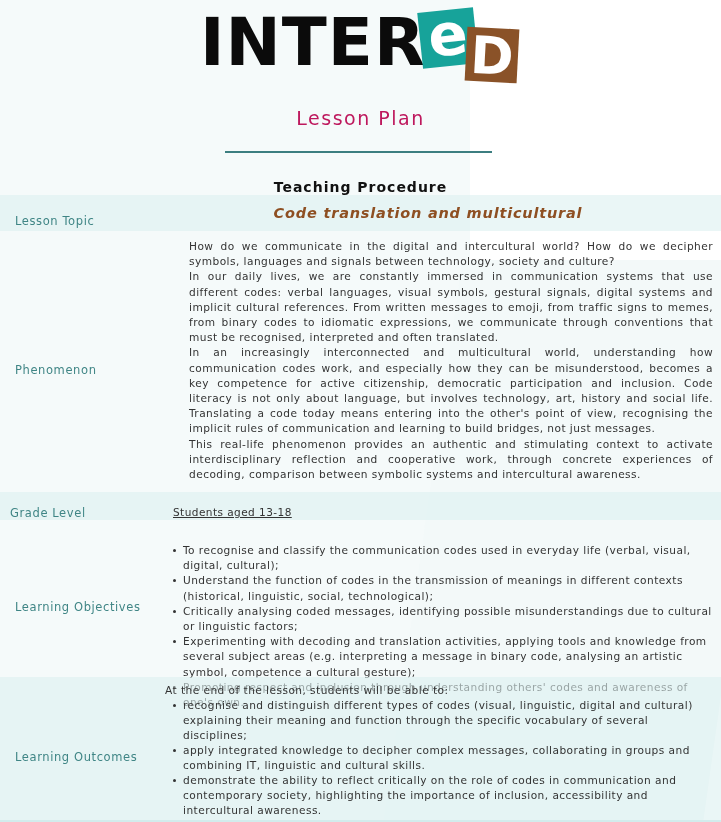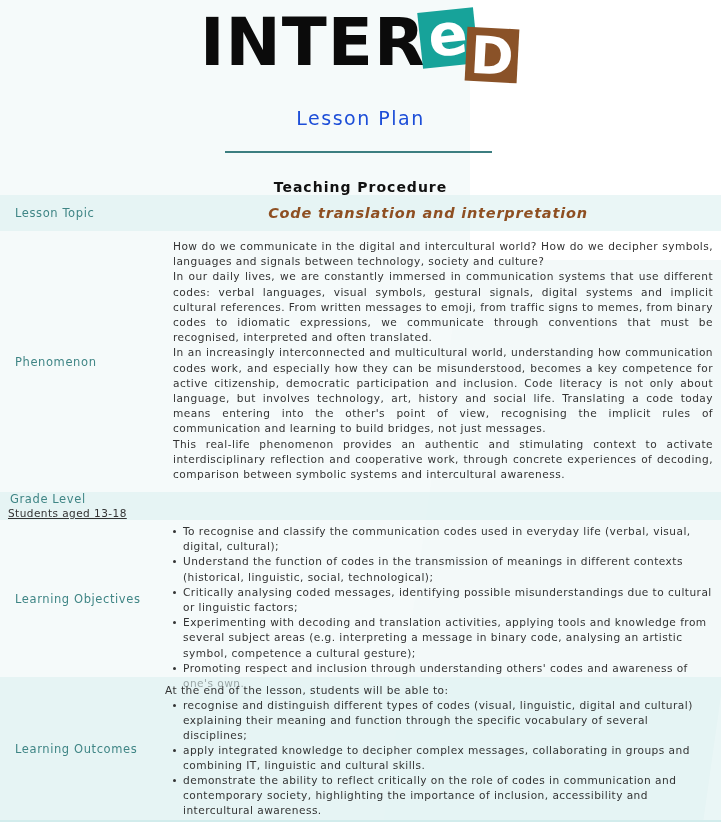--- a/index.html
+++ b/index.html
@@ -33,58 +33,58 @@
       color: #fff; font-size: 58px; font-weight: 700; text-align: center; line-height: 50px;
     }
     .logo-d {
       position: absolute; left: 266px; top: 22px; width: 52px; height: 54px;
       background: #8a5228; transform: rotate(3deg);
       color: #fff; font-size: 52px; font-weight: 700; text-align: center; line-height: 56px;
     }
 
     .title {
       position: absolute; left: 0; width: 721px; top: 107px; text-align: center;
-      font-size: 19px; letter-spacing: 1.5px; color: #1d4ed8;
+      font-size: 19px; letter-spacing: 1.5px; color: #be185d;
     }
     .divider {
       position: absolute; left: 225px; width: 267px; top: 151px; height: 2px; background: #3c7e80;
     }
     .subtitle {
       position: absolute; left: 0; width: 721px; top: 164px; text-align: center;
       font-size: 14px; font-weight: 700; letter-spacing: 1px; color: #111; margin-top: 15px;
     }
 
     .table { position: absolute; left: 0; top: 195px; width: 721px; }
     .row { display: flex; width: 721px; position: relative; }
     .row.tint { background: rgba(220, 240, 240, 0.6); }
     .label {
       width: 165px; flex: none; display: flex; align-items: center;
-      padding-left: 15px; font-size: 11.5px; color: #3f8585; letter-spacing: 0.6px;
+      padding-left: 15px; font-size: 11.5px; color: #3f8585; letter-spacing: 0.6px; margin-top: 16px;
     }
     .value {
       flex: 1; font-size: 10.6px; line-height: 15.2px; color: #333; letter-spacing: 0.45px;
       padding-right: 8px;
     }
 
     .row-topic { height: 36px; align-items: center; }
     .topic-value {
       flex: 1; text-align: center; font-size: 14.5px; font-weight: 700; font-style: italic;
       color: #8e4f22; letter-spacing: 0.8px; padding-right: 30px;
     }
 
     .row-phen { height: 261px; }
-    .row-phen .value { padding-top: 8px; padding-left: 8px; }
+    .row-phen .value { padding-top: 8px; padding-left: 8px; margin-left: 16px; }
     .row-phen p { text-align: justify; }
 
-    .row-grade { height: 28px; align-items: flex-start; flex-direction: column; }
+    .row-grade { height: 28px; align-items: flex-end; }
     .row-grade .label { padding-left: 10px; }
     .row-grade .value { padding-left: 8px; font-size: 10.5px; text-decoration: underline; }
 
     .row-obj { height: 157px; }
-    .row-obj .value { padding-top: 4px; padding-left: 8px; }
+    .row-obj .value { padding-top: 23px; padding-left: 8px; }
 
     .row-out { height: 145px; border-bottom: 2px solid #d2ecec; }
     .row-out .value { padding-top: 6px; padding-left: 0; }
 
     ul.bullets { list-style: none; padding-left: 0; }
     ul.bullets li { position: relative; padding-left: 10px; }
     ul.bullets li::before {
       content: ""; position: absolute; left: 0; top: 6px; width: 3px; height: 3px;
       background: #333; border-radius: 50%;
     }
@@ -106,21 +106,21 @@
   </div>
 
   <div class="title">Lesson Plan</div>
   <div class="divider"></div>
   <div class="subtitle">Teaching Procedure</div>
 
   <div class="table">
 
     <div class="row row-topic tint">
       <div class="label">Lesson Topic</div>
-      <div class="topic-value">Code translation and interpretation</div>
+      <div class="topic-value">Code translation and multicultural</div>
     </div>
 
     <div class="row row-phen">
       <div class="label">Phenomenon</div>
       <div class="value">
         <p>How do we communicate in the digital and intercultural world? How do we decipher symbols, languages and signals between technology, society and culture?</p>
         <p>In our daily lives, we are constantly immersed in communication systems that use different codes: verbal languages, visual symbols, gestural signals, digital systems and implicit cultural references. From written messages to emoji, from traffic signs to memes, from binary codes to idiomatic expressions, we communicate through conventions that must be recognised, interpreted and often translated.</p>
         <p>In an increasingly interconnected and multicultural world, understanding how communication codes work, and especially how they can be misunderstood, becomes a key competence for active citizenship, democratic participation and inclusion. Code literacy is not only about language, but involves technology, art, history and social life. Translating a code today means entering into the other's point of view, recognising the implicit rules of communication and learning to build bridges, not just messages.</p>
         <p>This real-life phenomenon provides an authentic and stimulating context to activate interdisciplinary reflection and cooperative work, through concrete experiences of decoding, comparison between symbolic systems and intercultural awareness.</p>
       </div>

